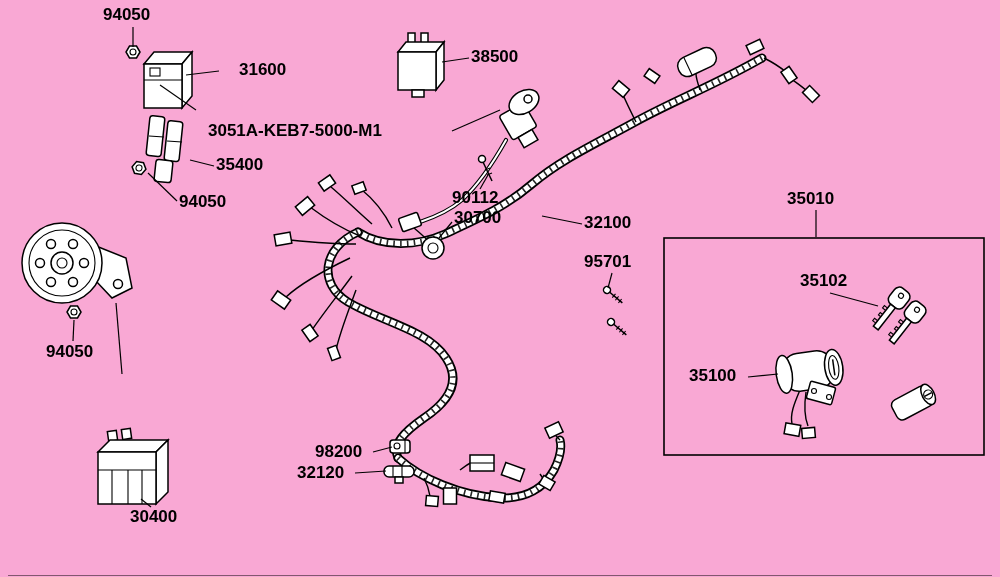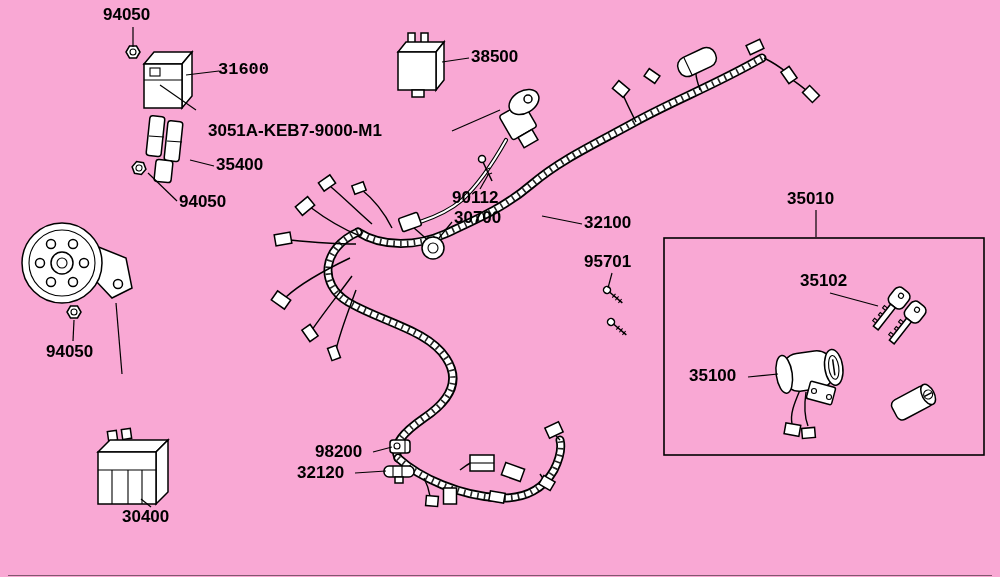--- a/index.html
+++ b/index.html
@@ -279,30 +279,30 @@
       <line class="ld" x1="122" y1="374" x2="116" y2="303"></line>
       <line class="ld" x1="151" y1="507" x2="141" y2="499"></line>
       <line class="ld" x1="373" y1="452" x2="392" y2="447"></line>
       <line class="ld" x1="355" y1="473" x2="386" y2="471"></line>
     </g>
 
     <line x1="8" y1="575.5" x2="992" y2="575.5" stroke="#000" stroke-width="0.8" opacity="0.6"></line>
   </svg>
 
   <div class="part-label" style="left:103px; top:6px;">94050</div>
-  <div class="part-label" style="left:218px; top:61px;font-family:Liberation Mono, monospace;">31600</div>
-  <div class="part-label" style="left:208px; top:122px;">3051A-KEB7-9000-M1</div>
+  <div class="part-label" style="left:239px; top:61px;">31600</div>
+  <div class="part-label" style="left:208px; top:122px;">3051A-KEB7-5000-M1</div>
   <div class="part-label" style="left:216px; top:156px;text-align:right;">35400</div>
   <div class="part-label" style="left:179px; top:193px;">94050</div>
   <div class="part-label" style="left:471px; top:48px;">38500</div>
   <div class="part-label" style="left:452px; top:189px;">90112</div>
   <div class="part-label" style="left:454px; top:209px;">30700</div>
   <div class="part-label" style="left:584px; top:214px;">32100</div>
   <div class="part-label" style="left:787px; top:190px;">35010</div>
   <div class="part-label" style="left:584px; top:253px;">95701</div>
   <div class="part-label" style="left:800px; top:272px;">35102</div>
   <div class="part-label" style="left:689px; top:367px;text-align:center;">35100</div>
   <div class="part-label" style="left:46px;  top:343px;">94050</div>
-  <div class="part-label" style="left:122px; top:508px;">30400</div>
+  <div class="part-label" style="left:130px; top:508px;">30400</div>
   <div class="part-label" style="left:315px; top:443px;">98200</div>
   <div class="part-label" style="left:297px; top:464px;">32120</div>
 
 </div>
 
 </body></html>

